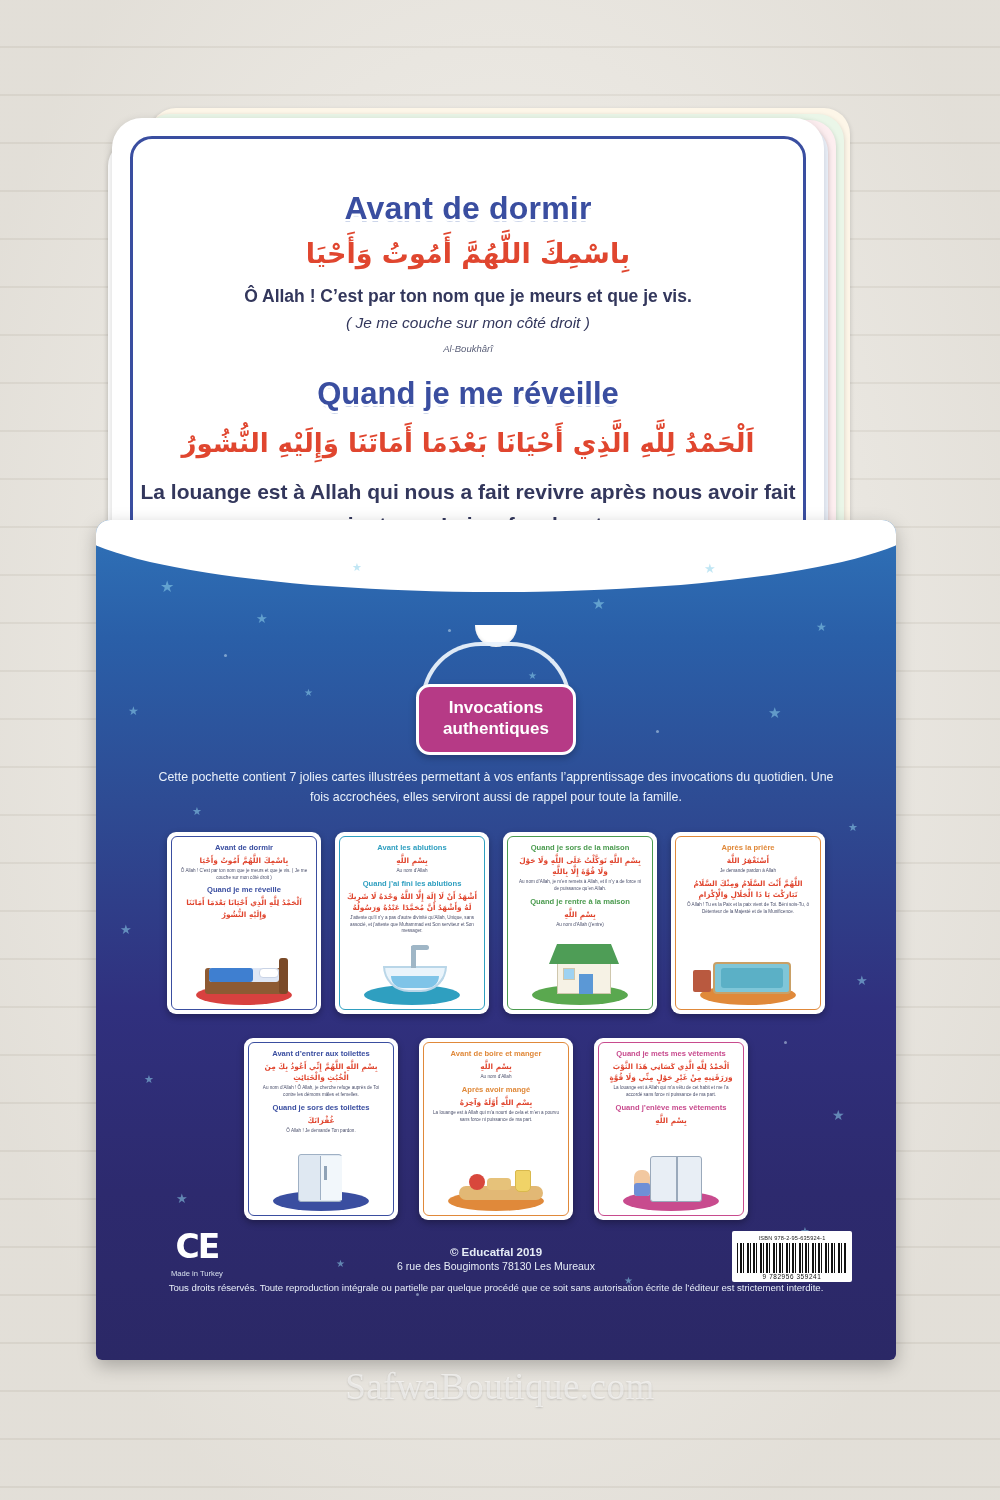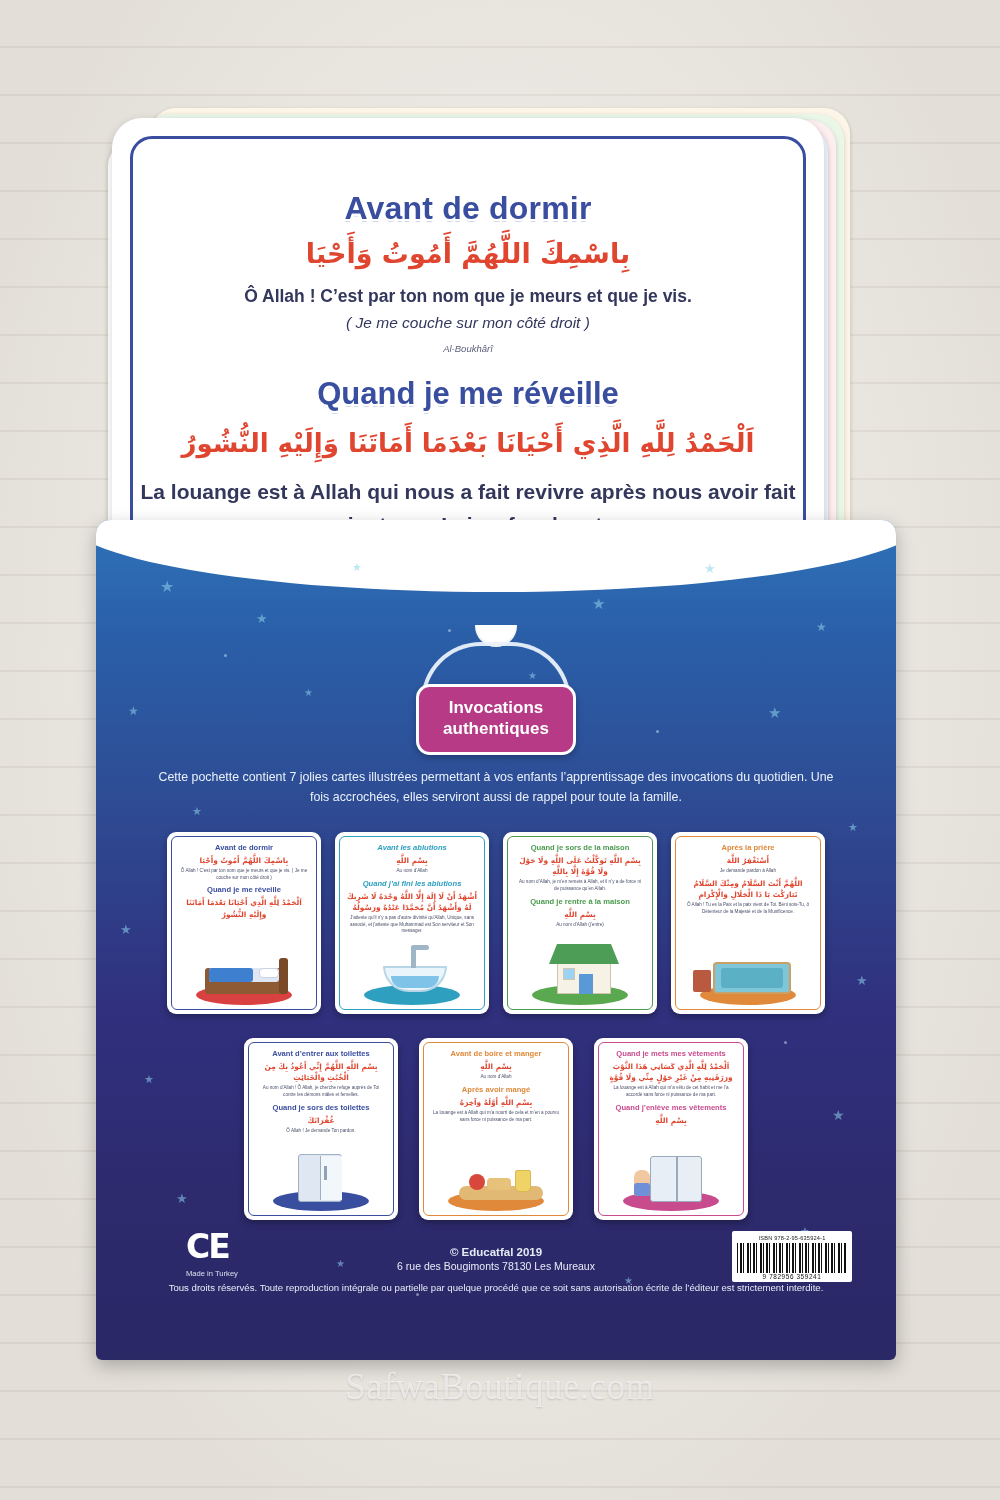--- a/index.html
+++ b/index.html
@@ -195,21 +195,21 @@
   .m-title {
     position: relative;
     text-align: center;
     font-size: 7.6px; font-weight: bold;
     color: #3a4ea0;
     margin-top: 4px;
   }
   .mini.pink .m-title { color: #c84b8e; }
   .mini.green .m-title { color: #4b9b4f; }
   .mini.orange .m-title { color: #e0893a; }
-  .mini.cyan .m-title { color: #2f9fc0; font-style: italic; }
+  .mini.cyan .m-title { color: #2f9fc0; }
 
   .m-ar {
     position: relative;
     text-align: center;
     font-family: "DejaVu Sans", sans-serif;
     direction: rtl;
     font-size: 7.4px; font-weight: bold;
     color: #e0462f;
     margin-top: 3px;
     line-height: 1.5;
@@ -277,22 +277,22 @@
     text-align: center;
     color: #e6ecf6;
   }
   .f-strong { font-size: 11.5px; font-weight: bold; }
   .f-line { font-size: 10.5px; margin-top: 2px; }
   .f-small { font-size: 9.6px; margin-top: 9px; line-height: 1.55; }
   .f-web { font-size: 9.6px; font-weight: bold; }
 
   .ce {
     position: absolute;
-    left: 90px; bottom: 82px;
-    text-align: left;
+    left: 75px; bottom: 82px;
+    text-align: center;
     color: #fff;
   }
   .ce-mark { font-size: 33px; font-weight: bold; letter-spacing: -2px; font-family: "DejaVu Sans", sans-serif; }
   .ce-sub { font-size: 7.6px; margin-top: 3px; color: #d8e1ee; }
 
   .barcode {
     position: absolute;
     right: 44px; bottom: 78px;
     width: 120px;
     background: #fff;

